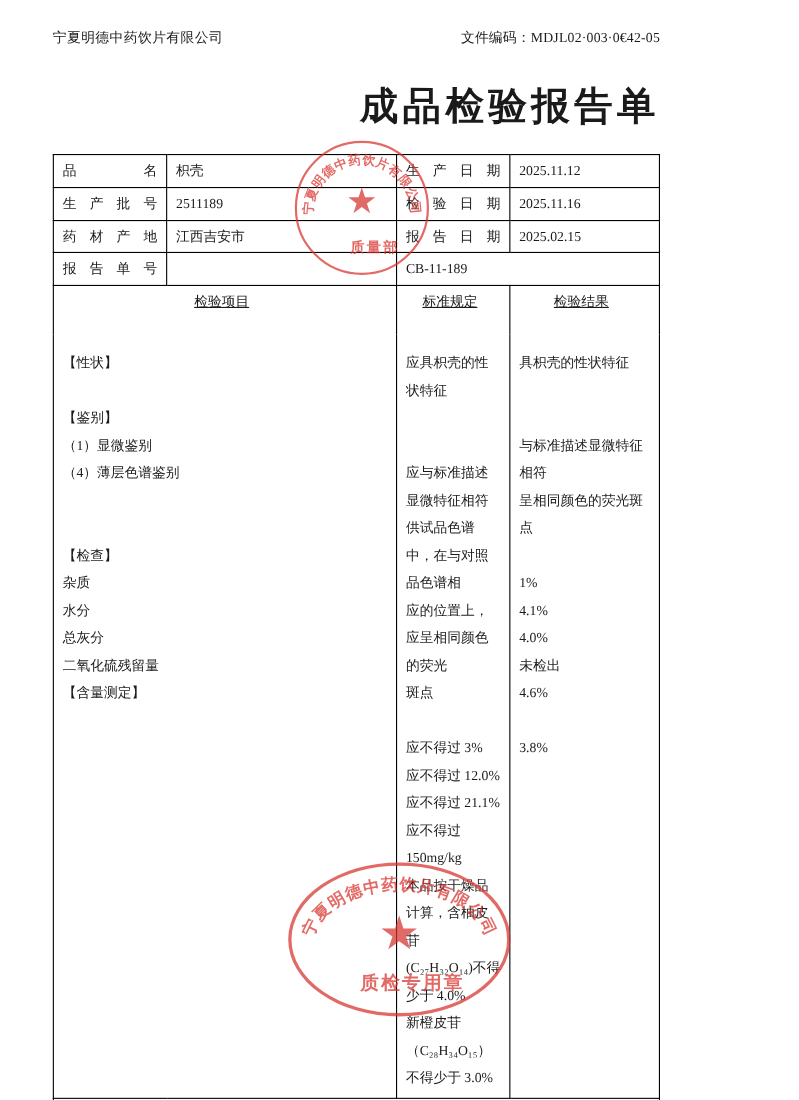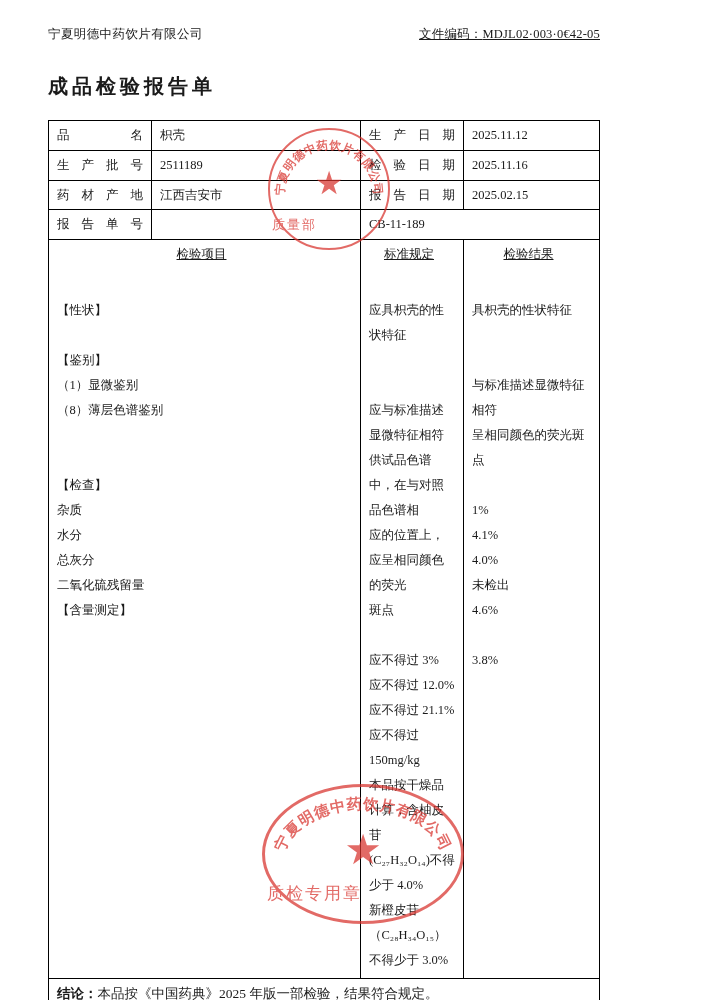--- a/index.html
+++ b/index.html
@@ -24,25 +24,25 @@
   }
   
   .head-row {
     display: flex;
     justify-content: space-between;
     align-items: baseline;
     font-size: 12.5px;
     letter-spacing: .4px;
   }
   .head-left { white-space: nowrap; }
-  .head-right { white-space: nowrap; letter-spacing: .2px; text-decoration: underline; }
+  .head-right { white-space: nowrap; letter-spacing: .2px; }
 
   .doc-title {
-    text-align: left;
-    font-size: 20px;
+    text-align: right;
+    font-size: 35px;
     font-weight: bold;
     letter-spacing: 4px;
     margin: 30px 0 20px 0;
     font-family: "Liberation Serif", "DejaVu Serif", serif;
   }
 
   
   table.main {
     width: 100%;
     border-collapse: collapse;
@@ -116,23 +116,24 @@
     left: 0; top: 0;
     width: 100%; height: 100%;
   }
   .stamp .arc text {
     fill: #d8322c;
     font-family: "Liberation Serif", serif;
     font-weight: bold;
   }
   .stamp .bottom-txt {
     position: absolute;
-    left: 2px;
+    left: 12px;
     width: 100%;
-    font-weight: normal;
+    text-align: center;
+    font-weight: bold;
     font-family: "Liberation Serif", serif;
     letter-spacing: 2px;
   }
   
   #stamp-top {
     width: 118px; height: 118px;
     left: 268px; top: 128px;
   }
   #stamp-top .star { font-size: 32px; margin-top:-6px;}
   #stamp-top .bottom-txt { bottom: 14px; font-size: 13px; }
@@ -191,21 +192,21 @@
       <td class="h2 no-b-bottom"><span class="u">标准规定</span></td>
       <td class="h3 no-b-bottom"><span class="u">检验结果</span></td>
     </tr>
 
     <tr>
       <td colspan="2" class="body-cell" style="border-top:none">
         <div class="ln">【性状】</div>
         <div class="gap"></div>
         <div class="ln">【鉴别】</div>
         <div class="ln">（1）显微鉴别</div>
-        <div class="ln">（8）薄层色谱鉴别</div>
+        <div class="ln">（4）薄层色谱鉴别</div>
         <div class="gap"></div>
         <div class="gap"></div>
         <div class="ln">【检查】</div>
         <div class="ln">杂质</div>
         <div class="ln">水分</div>
         <div class="ln">总灰分</div>
         <div class="ln">二氧化硫残留量</div>
         <div class="ln">【含量测定】</div>
       </td>
       <td class="body-cell" style="border-top:none">

